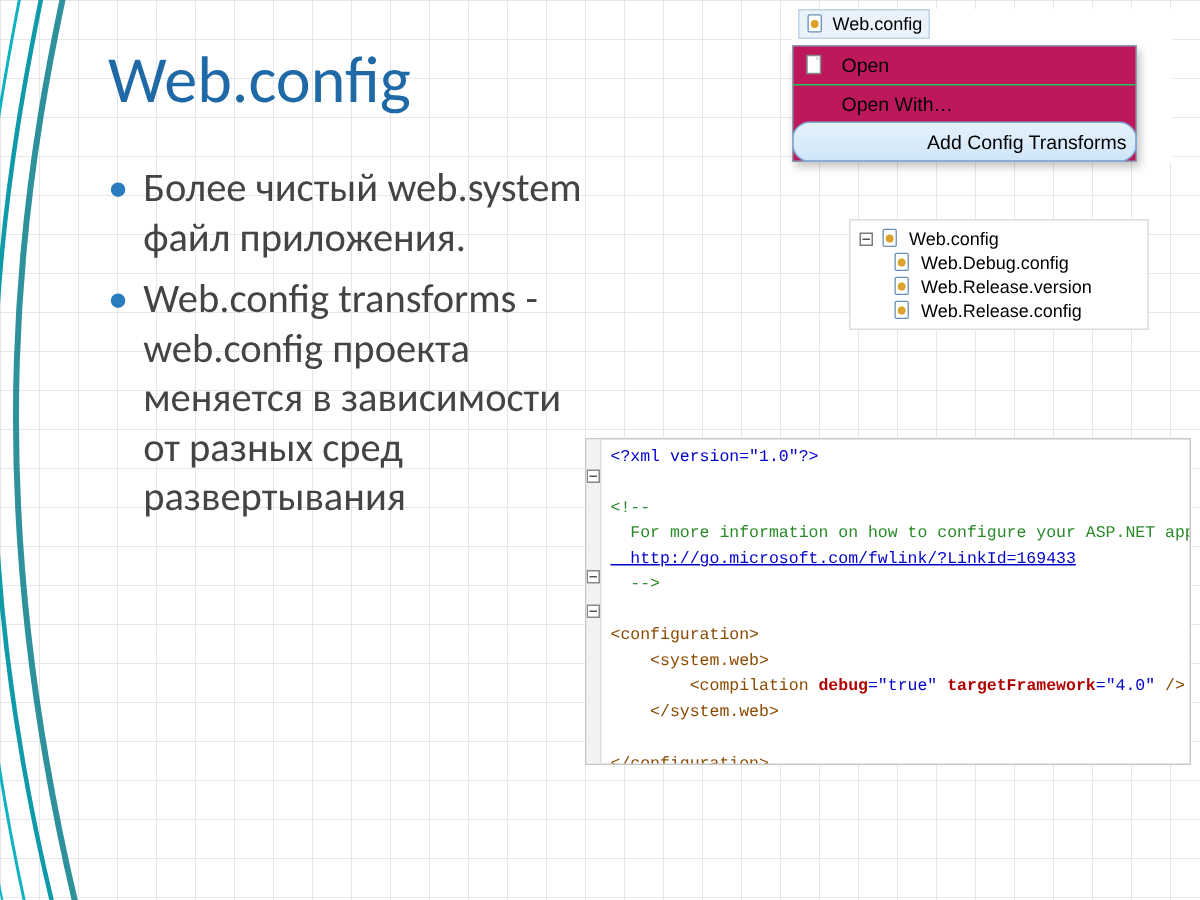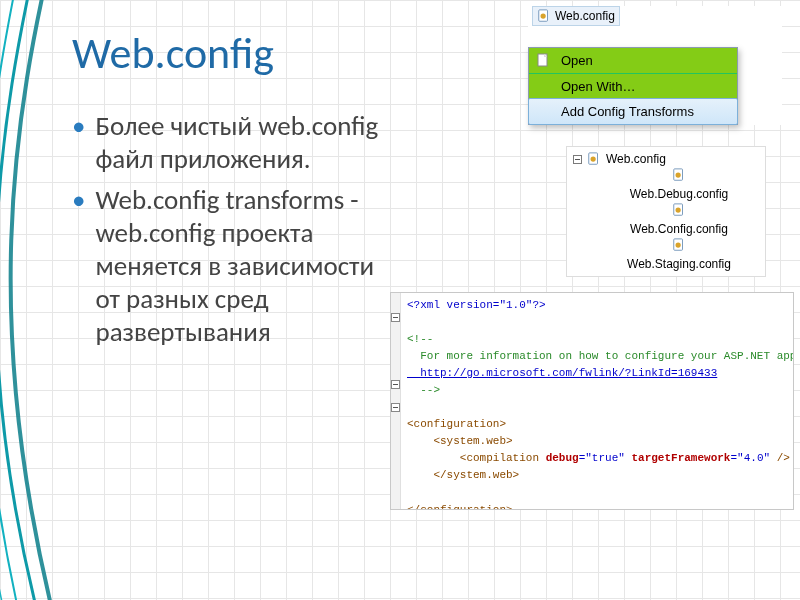--- a/index.html
+++ b/index.html
@@ -70,58 +70,59 @@
     background: #e9f1fa;
     padding: 2px 4px;
     font-size: 12px;
     display: inline-flex;
     align-items: center;
     gap: 4px;
     margin-left: 4px;
   }
   .ctx-menu {
     border: 1px solid #8b9bb0;
-    background: #84cc16;
-    margin-top: 20px;
+    background: #be185d;
+    margin-top: 2px;
     box-shadow: 2px 3px 6px rgba(0,0,0,0.25);
-    width: 210px;
+    width: 230px;
   }
   .ctx-item {
     padding: 5px 6px 5px 32px;
     font-size: 13px;
     position: relative;
     border-top: 1px solid #22c55e;
   }
   .ctx-item:first-child { border-top: none; }
   .ctx-item .iconslot {
     position: absolute; left: 6px; top: 4px; width: 16px; height: 16px;
   }
   .ctx-item.sel {
     background: linear-gradient(#e5f1fb,#cfe6f9);
     border: 1px solid #7cb0da;
-    border-radius: 2px;
+    border-radius: 12px;
     margin: -1px;
+    text-align: right;
   }
   
   .tree {
     position: absolute;
     right: 34px; top: 146px;
     width: 200px;
     z-index: 3;
     font-family: "Segoe UI", Arial, sans-serif;
     font-size: 12px;
     background: #fff;
     padding: 4px 2px;
     border: 1px solid #ddd;
   }
   .tree-row {
     display: flex; align-items: center; gap: 5px;
     padding: 1px 0 1px 4px;
   }
-  .tree-row.child { padding-left: 26px; flex-direction: column; }
+  .tree-row.child { padding-left: 26px; }
   .tree-exp {
     width: 9px; height: 9px; display: inline-block;
     border: 1px solid #7a7a7a; position: relative; background:#fff;
   }
   .tree-exp::before {
     content:''; position:absolute; left:1px; top:3px; width:5px; height:1px; background:#555;
   }
   
   .code {
     position: absolute;
@@ -167,21 +168,21 @@
   <path d="M50 -20 C 10 180, -20 390, 55 700" stroke="#1ab5c4" stroke-width="1.5" fill="none"></path>
   <path d="M95 -20 C 55 150, 15 370, 105 700" stroke="#0b7e8a" stroke-width="4" fill="none" opacity="0.85"></path>
   <path d="M40 -20 C 0 190, -30 400, 40 700" stroke="#6ad2db" stroke-width="1" fill="none"></path>
 </svg>
 
 <div class="content">
   <h1 class="title">Web.config</h1>
   <ul class="bullets">
     <li>
         <span class="dot">•</span>
-        <span>Более чистый web.config файл приложения.</span>
+        <span>Более чистый web.system файл приложения.</span>
       </li>
     <li>
         <span class="dot">•</span>
         <span>Web.config transforms - web.config проекта меняется в зависимости от разных сред развертывания</span>
       </li>
   </ul>
 </div>
 
 <div class="ctx">
   <span class="ctx-file">
@@ -224,28 +225,28 @@
         <rect x="2" y="1" width="10" height="13" rx="1" fill="#fff" stroke="#6a8fb5"></rect>
         <circle cx="7" cy="8" r="3" fill="#d9a32b"></circle>
       </svg>
     <span>Web.Debug.config</span>
   </div>
   <div class="tree-row child">
     <svg class="svg-icon-config" viewBox="0 0 16 16">
         <rect x="2" y="1" width="10" height="13" rx="1" fill="#fff" stroke="#6a8fb5"></rect>
         <circle cx="7" cy="8" r="3" fill="#d9a32b"></circle>
       </svg>
-    <span>Web.Config.config</span>
+    <span>Web.Release.version</span>
   </div>
   <div class="tree-row child">
     <svg class="svg-icon-config" viewBox="0 0 16 16">
         <rect x="2" y="1" width="10" height="13" rx="1" fill="#fff" stroke="#6a8fb5"></rect>
         <circle cx="7" cy="8" r="3" fill="#d9a32b"></circle>
       </svg>
-    <span>Web.Staging.config</span>
+    <span>Web.Release.config</span>
   </div>
 </div>
 
 <div class="code">
   <div class="gutter">
     <span class="foldbox"></span>
     <span style="height:30px"></span>
     <span class="foldbox"></span>
     <span class="foldbox"></span>
   </div>

